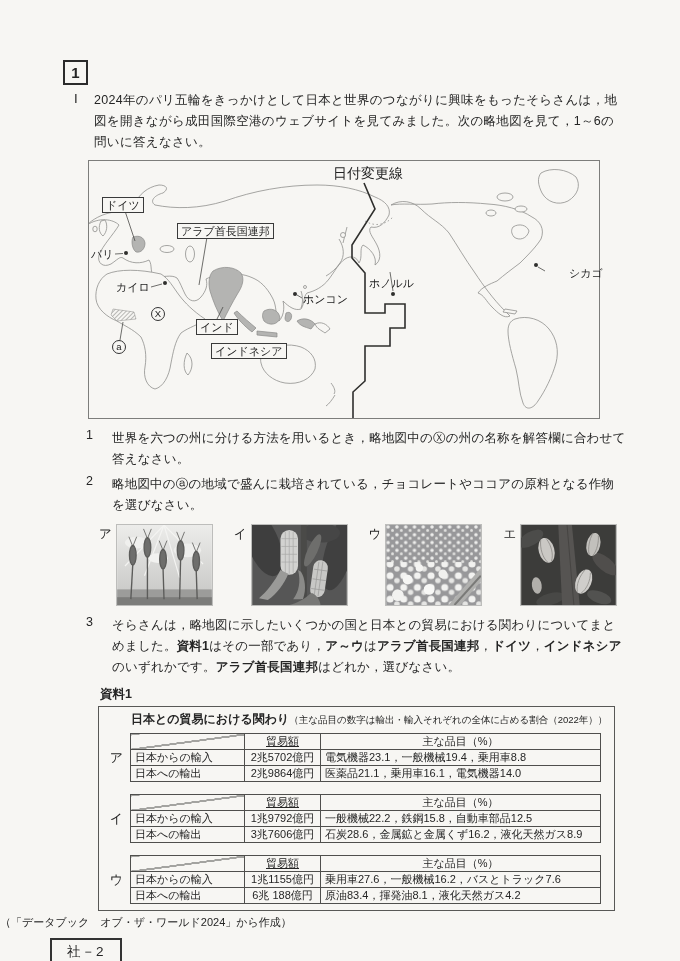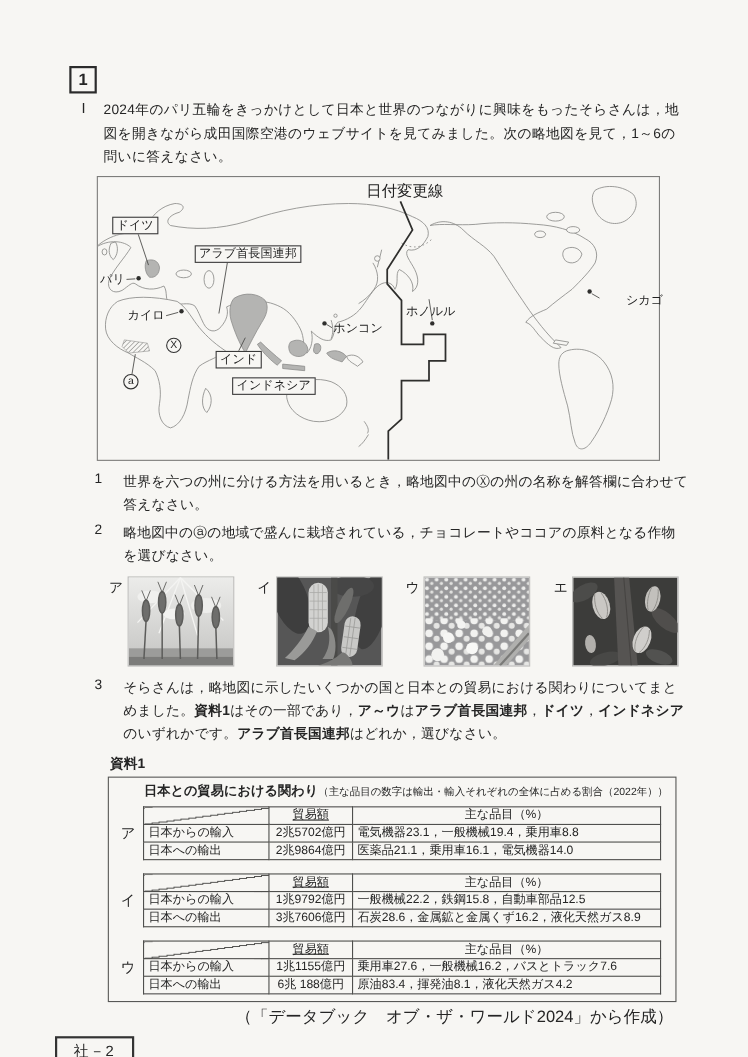--- a/index.html
+++ b/index.html
@@ -52,21 +52,21 @@
   td.diag { width:114px;
     background:linear-gradient(to bottom right, transparent calc(50% - .5px),
       #4f4f4d calc(50% - .5px), #4f4f4d calc(50% + .5px), transparent calc(50% + .5px)); }
   td.ch { text-align:center; }
   td.ch.amt-h { width:76px;text-decoration:underline; }
   td.rh { }
   td.amt { width:76px; text-align:center; white-space:pre;margin-top:19px; }
   td.itm { text-align:left; padding-left:7px; white-space:nowrap; }
   .footnote { text-align:right; margin:4px 12px 0 0; font-size:10px; }
 
-  .source { text-align:right; margin:4px 68px 0 0; font-size:15px; }
+  .source { text-align:left; margin:4px 68px 0 0; font-size:11px; }
   .page-label { display:inline-block; margin:8px 0 0 50px; border:2px solid #333;
                 padding:3px 15px; font-size:13.5px; letter-spacing:1px; }
 </style>
 </head>
 <body>
 
 <div class="page">
 
   
   <div class="intro-row">

